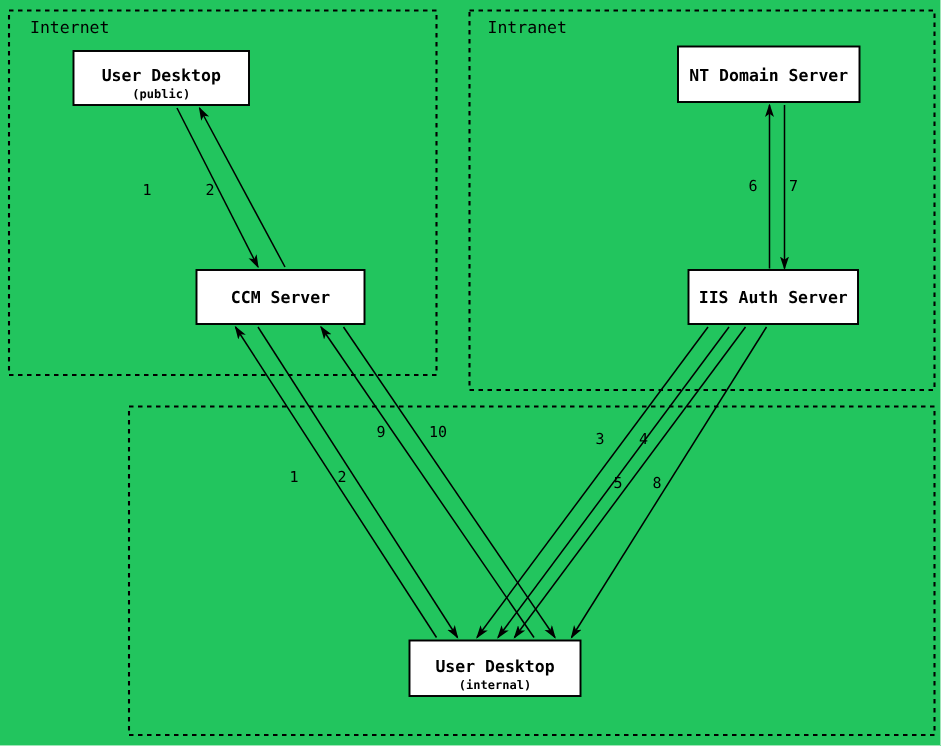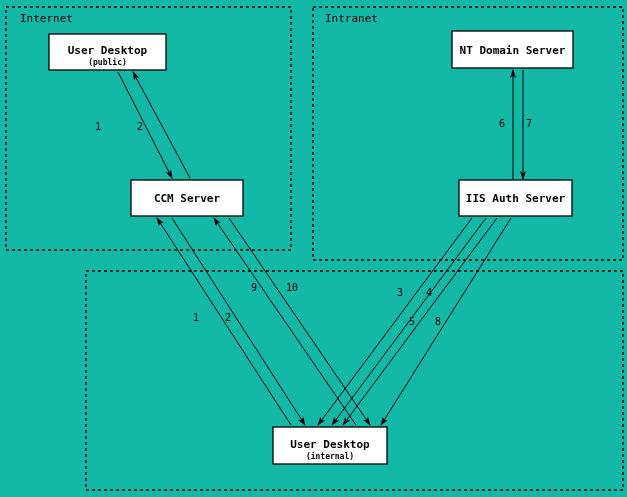--- a/index.html
+++ b/index.html
@@ -4,21 +4,21 @@
 <style>
   html, body {
     margin: 0;
     padding: 0;
     background: #ffffff;
   }
   #diagram-root {
     position: relative;
     width: 627px;
     height: 497px;
-    background: #14b8a6;
+    background: #22c55e;
     font-family: "DejaVu Sans Mono", "Liberation Mono", monospace;
     overflow: hidden;
     text-decoration: underline;
   }
   svg#diagram-svg {
     position: absolute;
     left: 0;
     top: 0;
     width: 627px;
     height: 497px;

